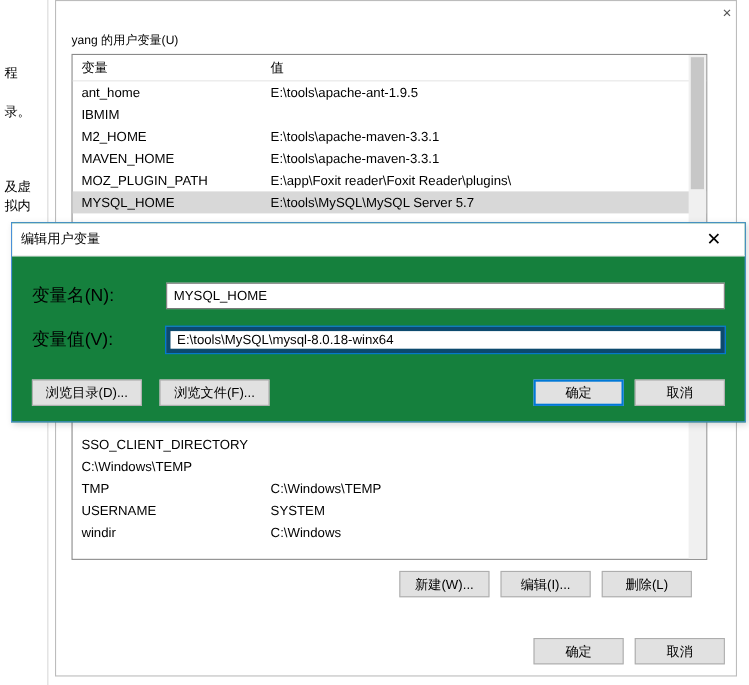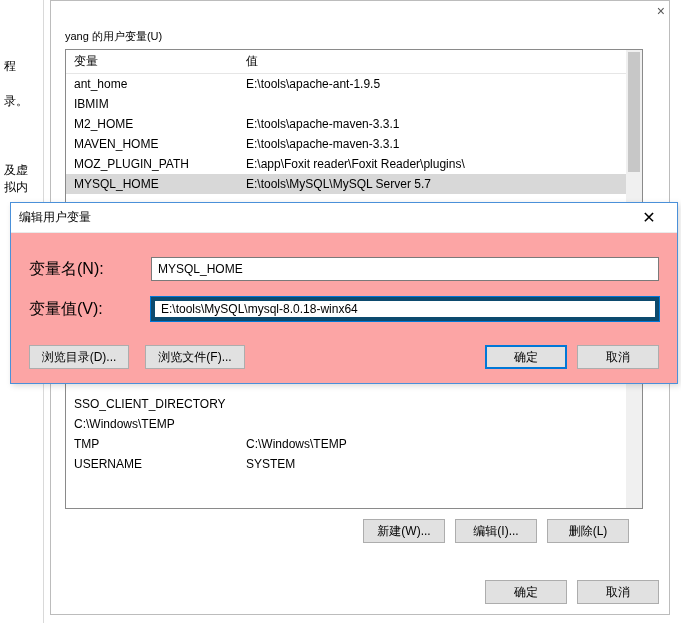--- a/index.html
+++ b/index.html
@@ -109,21 +109,21 @@
     padding: 0 10px;
   }
   .btn.primary { border: 2px solid #0078d7; background: #e1e1e1; }
   
   .modal {
     position: absolute;
     left: 10px;
     top: 202px;
     width: 668px;
     border: 1px solid #4a90d9;
-    background: #fca5a5;
+    background: #15803d;
     box-shadow: 2px 2px 6px rgba(0,0,0,0.15);
   }
   .modal .titlebar {
     height: 30px;
     display: flex;
     align-items: center;
     padding: 0 8px;
     background: #fff;
     border-bottom: 1px solid #eaeaea;
   }
@@ -218,20 +218,24 @@
           <div class="c2">C:\Windows\TEMP</div>
         </div>
         <div class="row">
           <div class="c1">TMP</div>
           <div class="c2">C:\Windows\TEMP</div>
         </div>
         <div class="row">
           <div class="c1">USERNAME</div>
           <div class="c2">SYSTEM</div>
         </div>
+        <div class="row">
+          <div class="c1">windir</div>
+          <div class="c2">C:\Windows</div>
+        </div>
       </div>
     <div class="scrollbar">
       <div class="thumb"></div>
     </div>
   </div>
 
   <div class="btnrow top">
     <div class="btn">新建(W)...</div>
     <div class="btn">编辑(I)...</div>
     <div class="btn">删除(L)</div>

